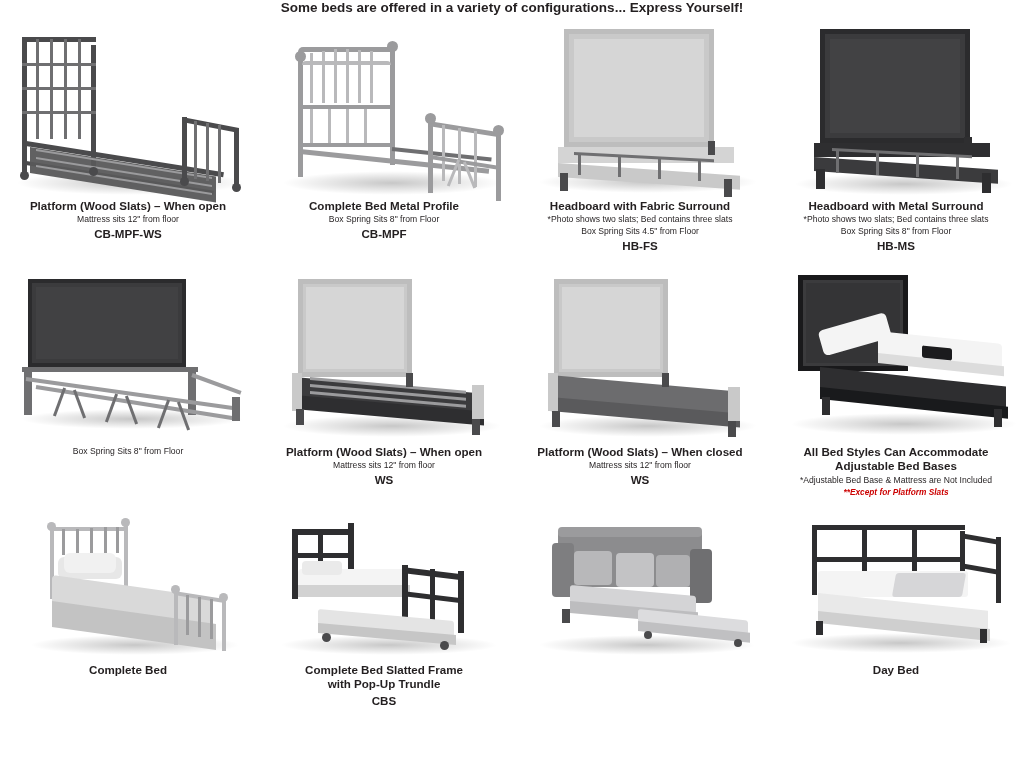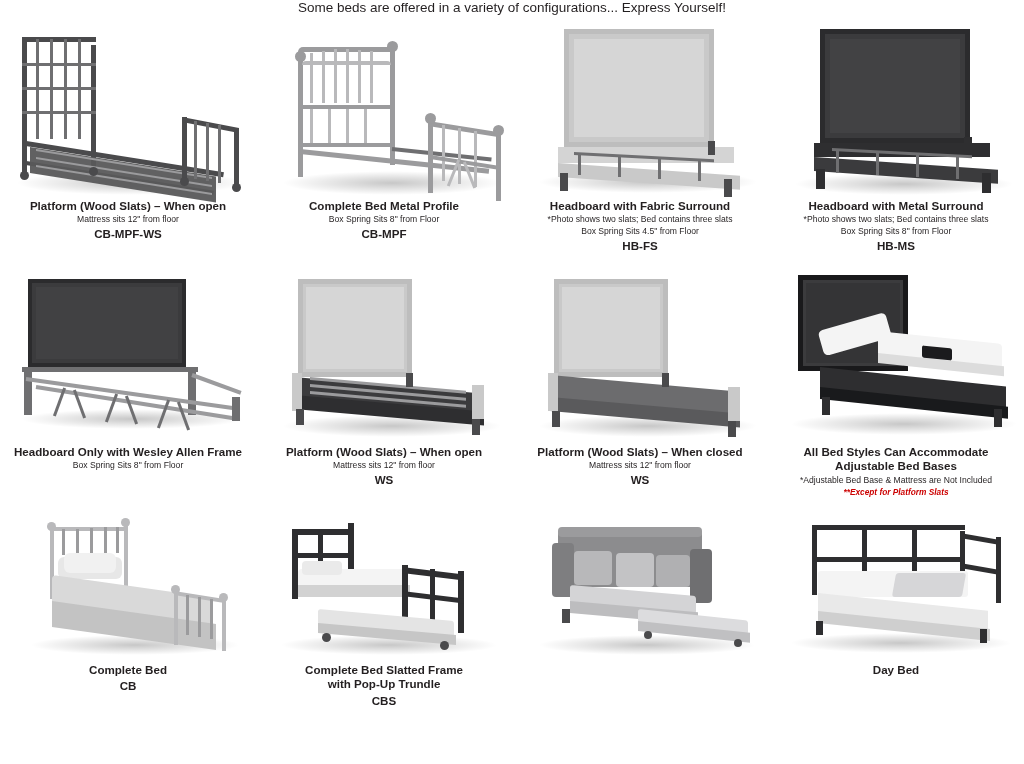--- a/index.html
+++ b/index.html
@@ -22,21 +22,21 @@
   .title {
     text-align: center;
     font-size: 25px;
     font-weight: bold;
     letter-spacing: 0.5px;
     margin: 6px 0 2px 0;
   }
   .subtitle {
     text-align: center;
     font-size: 13.5px;
-    font-weight: normal;
+    font-weight: bold;
     margin: 0 0 6px 0;
   }
   .grid {
     display: grid;
     grid-template-columns: repeat(4, 256px);
     grid-template-rows: 246px 246px 222px;
     width: 1024px;
   }
   .cell {
     position: relative;
@@ -279,21 +279,20 @@
           <div class="pc met-mid" style="left:52px; top:120px; width:3px; height:30px; transform: rotate(20deg);"></div>
           <div class="pc met-mid" style="left:72px; top:122px; width:3px; height:30px; transform: rotate(-20deg);"></div>
           <div class="pc met-mid" style="left:104px; top:126px; width:3px; height:30px; transform: rotate(20deg);"></div>
           <div class="pc met-mid" style="left:124px; top:128px; width:3px; height:30px; transform: rotate(-20deg);"></div>
           <div class="pc met-mid" style="left:156px; top:132px; width:3px; height:30px; transform: rotate(20deg);"></div>
           <div class="pc met-mid" style="left:176px; top:134px; width:3px; height:30px; transform: rotate(-20deg);"></div>
           <div class="pc met-mid" style="left:226px; top:130px; width:8px; height:24px;"></div>
         </div>
       </div>
       <div class="caption">
-        <span class="cap-main">Headboard Only with Wesley Allen Frame</span>
         <span class="cap-note">Box Spring Sits 8" from Floor</span>
       </div>
     </div>
 
     <div class="cell">
       <div class="art">
         <div class="bedwrap">
           <div class="pc shadow" style="left:20px; top:148px; width:220px; height:22px;"></div>
           <div class="pc fab-lite" style="left:36px; top:12px; width:114px; height:98px; border:5px solid #bdbdbd;"></div>
           <div class="pc" style="left:44px; top:20px; width:98px; height:82px; background:#d6d6d6;"></div>
@@ -393,21 +392,20 @@
           <div class="pc met-vlite" style="left:168px; top:78px; width:52px; height:4px; transform: skewY(9deg); transform-origin:left center;"></div>
           <div class="pc met-lite" style="left:180px; top:82px; width:3px; height:40px;"></div>
           <div class="pc met-lite" style="left:192px; top:84px; width:3px; height:40px;"></div>
           <div class="pc met-lite" style="left:204px; top:86px; width:3px; height:40px;"></div>
           <div class="pc met-vlite" style="left:165px; top:72px; width:9px; height:9px; border-radius:50%;"></div>
           <div class="pc met-vlite" style="left:213px; top:80px; width:9px; height:9px; border-radius:50%;"></div>
         </div>
       </div>
       <div class="caption">
         <span class="cap-main">Complete Bed</span>
-        <span class="cap-code">CB</span>
       </div>
     </div>
 
     <div class="cell">
       <div class="art short">
         <div class="bedwrap">
           <div class="pc shadow" style="left:18px; top:122px; width:218px; height:20px;"></div>
 
           <div class="pc fab-dark2" style="left:30px; top:16px; width:6px; height:70px;"></div>
           <div class="pc fab-dark2" style="left:86px; top:10px; width:6px; height:70px;"></div>

